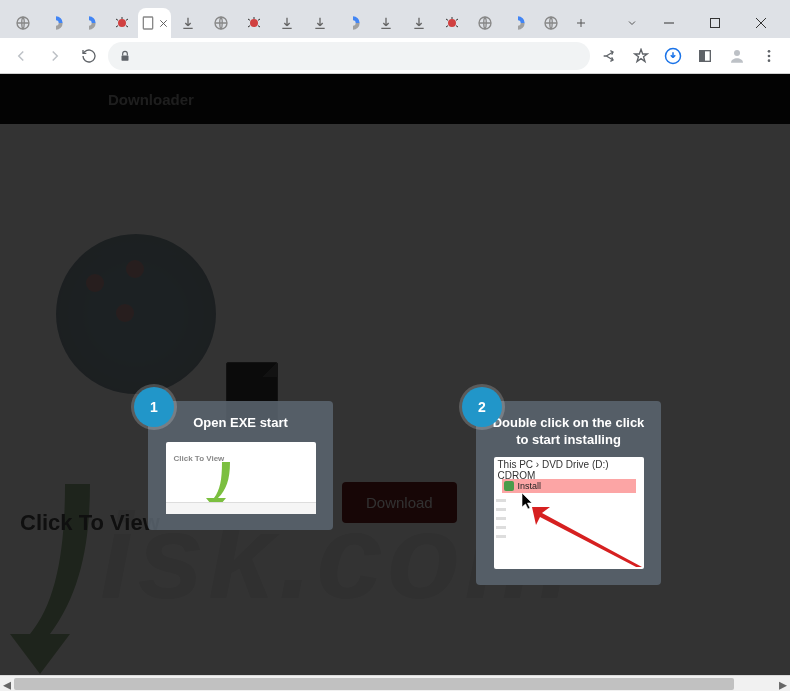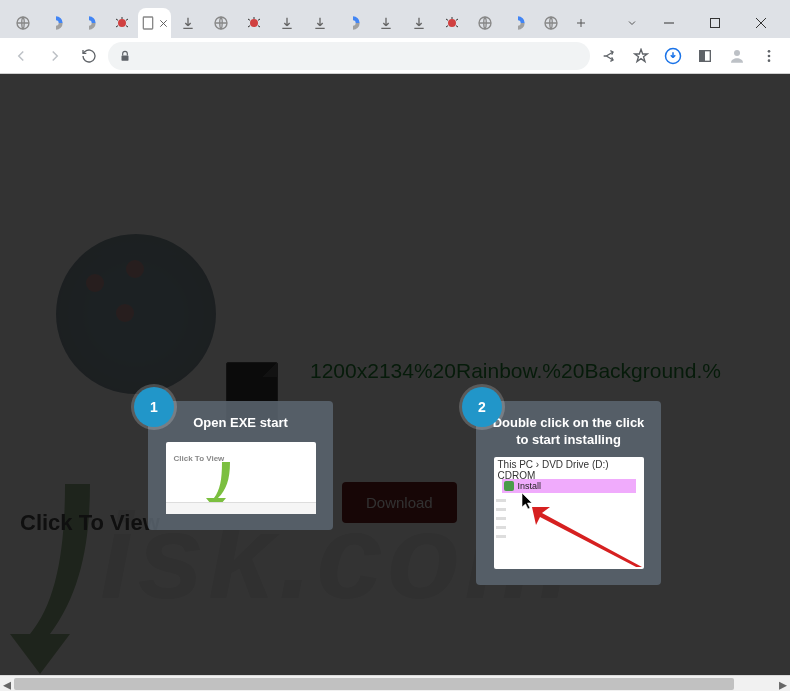--- a/index.html
+++ b/index.html
@@ -227,21 +227,21 @@
   border-radius: 2px;
 }
 .card1 .card-img { height: 72px; position: relative; }
 .card2 .card-img { height: 112px; position: relative; }
 
 .mini-ctv { position:absolute; top:12px; left:8px; font-size:8px; color:#888; font-weight:600; }
 .mini-arrow { position:absolute; top:20px; left:36px; }
 .mini-bar { position:absolute; bottom:0; left:0; right:0; height:12px; background:#f5f5f5; border-top:1px solid #ddd; font-size:6px; color:#666; padding-left:4px; line-height:12px; }
 
 .c2-breadcrumb { position:absolute; top:2px; left:4px; font-size:10px; color:#333; }
-.c2-row { position:absolute; top:22px; left:8px; right:8px; height:14px; background:#f0abfc; display:flex; align-items:center; gap:4px; padding-left:2px; }
+.c2-row { position:absolute; top:22px; left:8px; right:8px; height:14px; background:#fca5a5; display:flex; align-items:center; gap:4px; padding-left:2px; }
 .c2-row-icon { width:10px; height:10px; background:#4a9c4a; border-radius:2px; }
 .c2-row-text { font-size:9px; color:#222; }
 .c2-lines { position:absolute; left:0; top:42px; bottom:0; width:14px; display:flex; flex-direction:column; gap:6px; padding-left:2px; }
 .c2-lines div { height:3px; width:10px; background:#ddd; }
 .c2-red-arrow { position:absolute; top:50px; right:2px; }
 .c2-cursor { position:absolute; top:36px; left:28px; }
 
 .hscroll {
   height: 16px;
   background: #f1f1f1;
@@ -467,23 +467,25 @@
     <div class="dot d1"></div>
       <div class="dot d2"></div>
       <div class="dot d3"></div>
   </div>
   <svg class="green-arrow" width="120" height="190" viewBox="0 0 120 190">
     <path d="M90 0 C90 60 80 110 50 150 L70 150 L40 190 L10 150 L30 150 C55 120 65 70 65 0 Z" fill="#3a6a2a" opacity="0.55"></path>
   </svg>
   <div class="click-to-view-bg">Click To View</div>
   <div class="watermark">isk.com</div>
 
+  <div class="page-header">
+    <span class="page-header-title">Downloader</span>
+  </div>
 
   <div class="zipfile"></div>
-  <div class="filename-text">1200x2134%20Rainbow.%20Background.%</div>
   <button class="download-btn">Download</button>
 
   <div class="darklayer"></div>
 
   <div class="card card1">
     <div class="badge">1</div>
     <div class="card-title">Open EXE start</div>
     <div class="card-img">
       <div class="mini-ctv">Click To View</div>
       <svg class="mini-arrow" width="40" height="48" viewBox="0 0 40 48">

